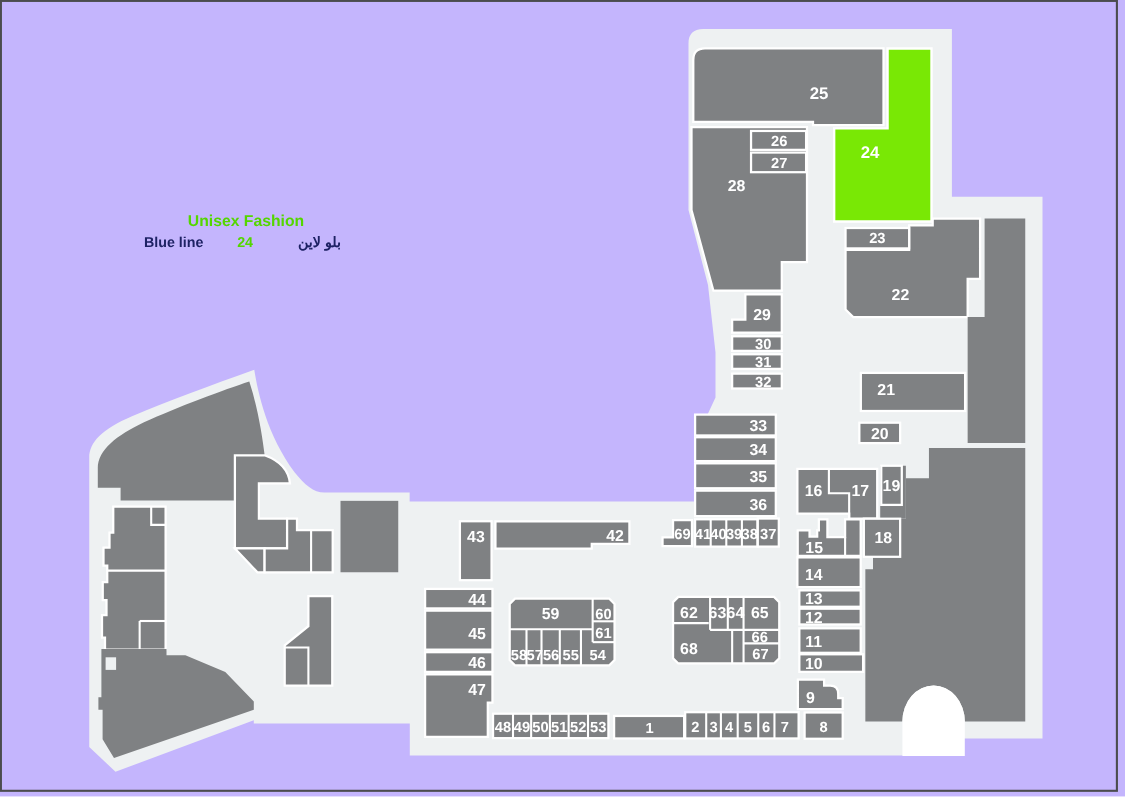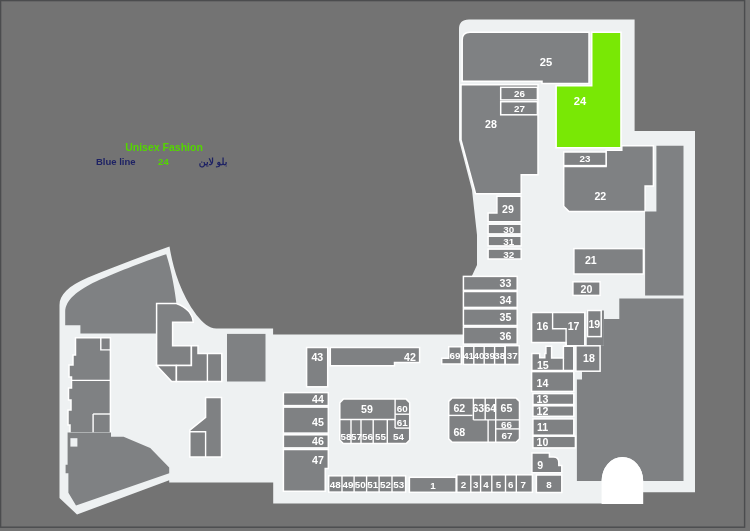--- a/index.html
+++ b/index.html
@@ -1,16 +1,16 @@
 <!DOCTYPE html>
 <html><head>
 <meta charset="utf-8">
 <style>
 html,body{margin:0;padding:0;background:#fff;-webkit-font-smoothing:antialiased;}
-#wrap{position:relative;width:750px;height:531px;background:#737373;overflow:hidden;}
+#wrap{position:relative;width:750px;height:531px;background:#c4b5fd;overflow:hidden;}
 svg{position:absolute;left:0;top:0;}
 text{font-family:"Liberation Sans", sans-serif;font-weight:bold;fill:#ffffff;}
 .u{fill:#7f8183;stroke:#ffffff;stroke-width:1.5;}
 .un{fill:#7f8183;}
 .w{stroke:#ffffff;stroke-width:1.4;fill:none;}
 .t11{font-size:10.6px;}
 .t10{font-size:9.8px;}
 .t12{font-size:11.2px;}
 </style>
 </head>

